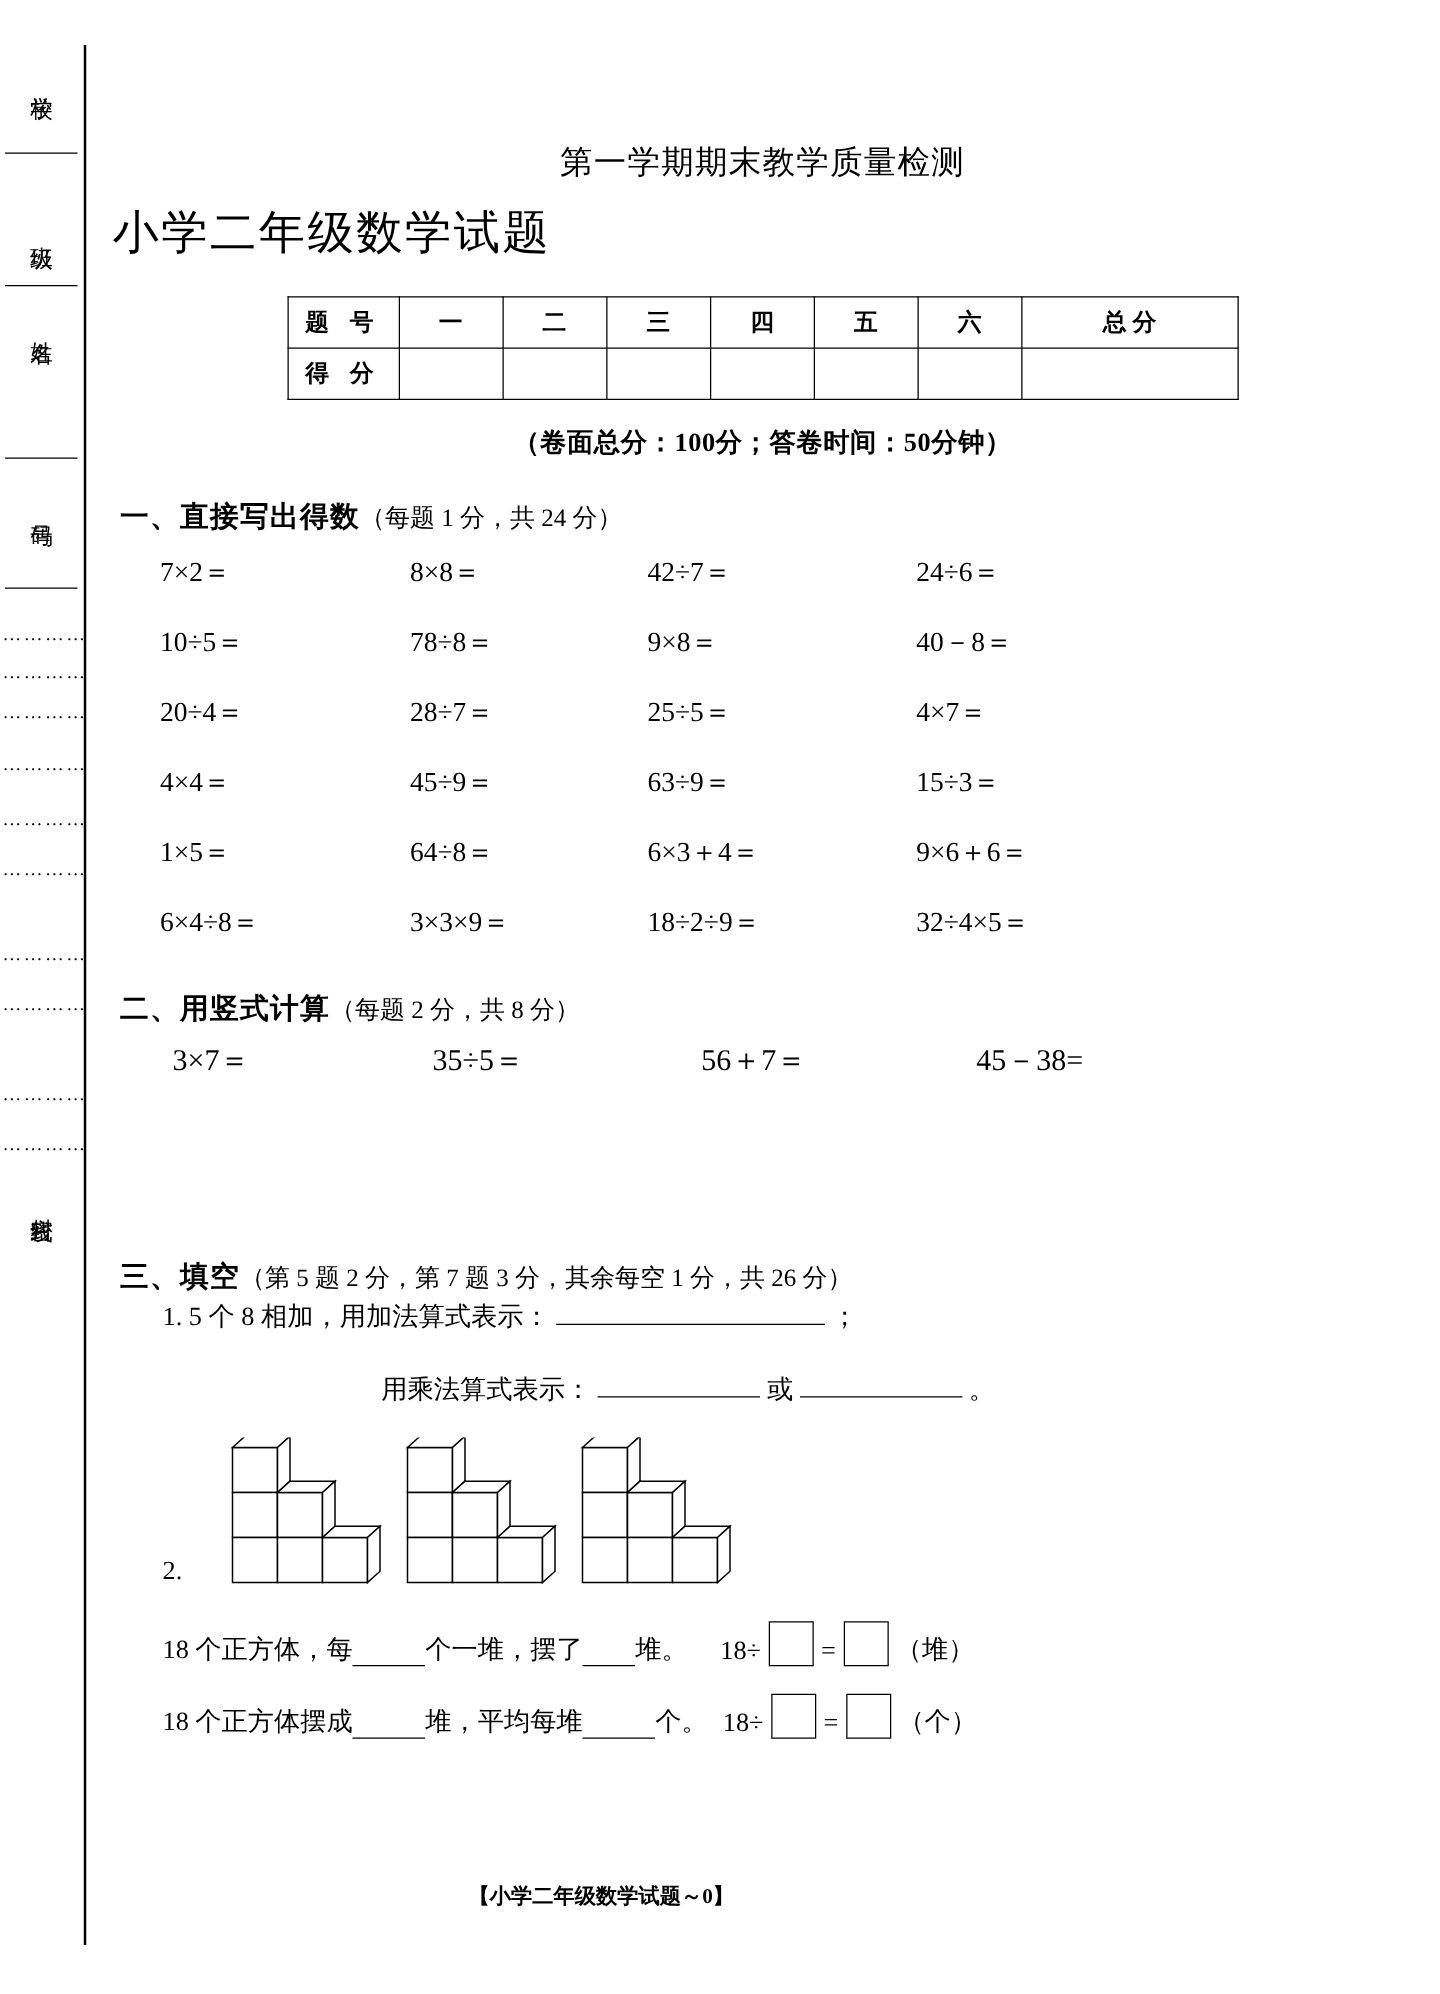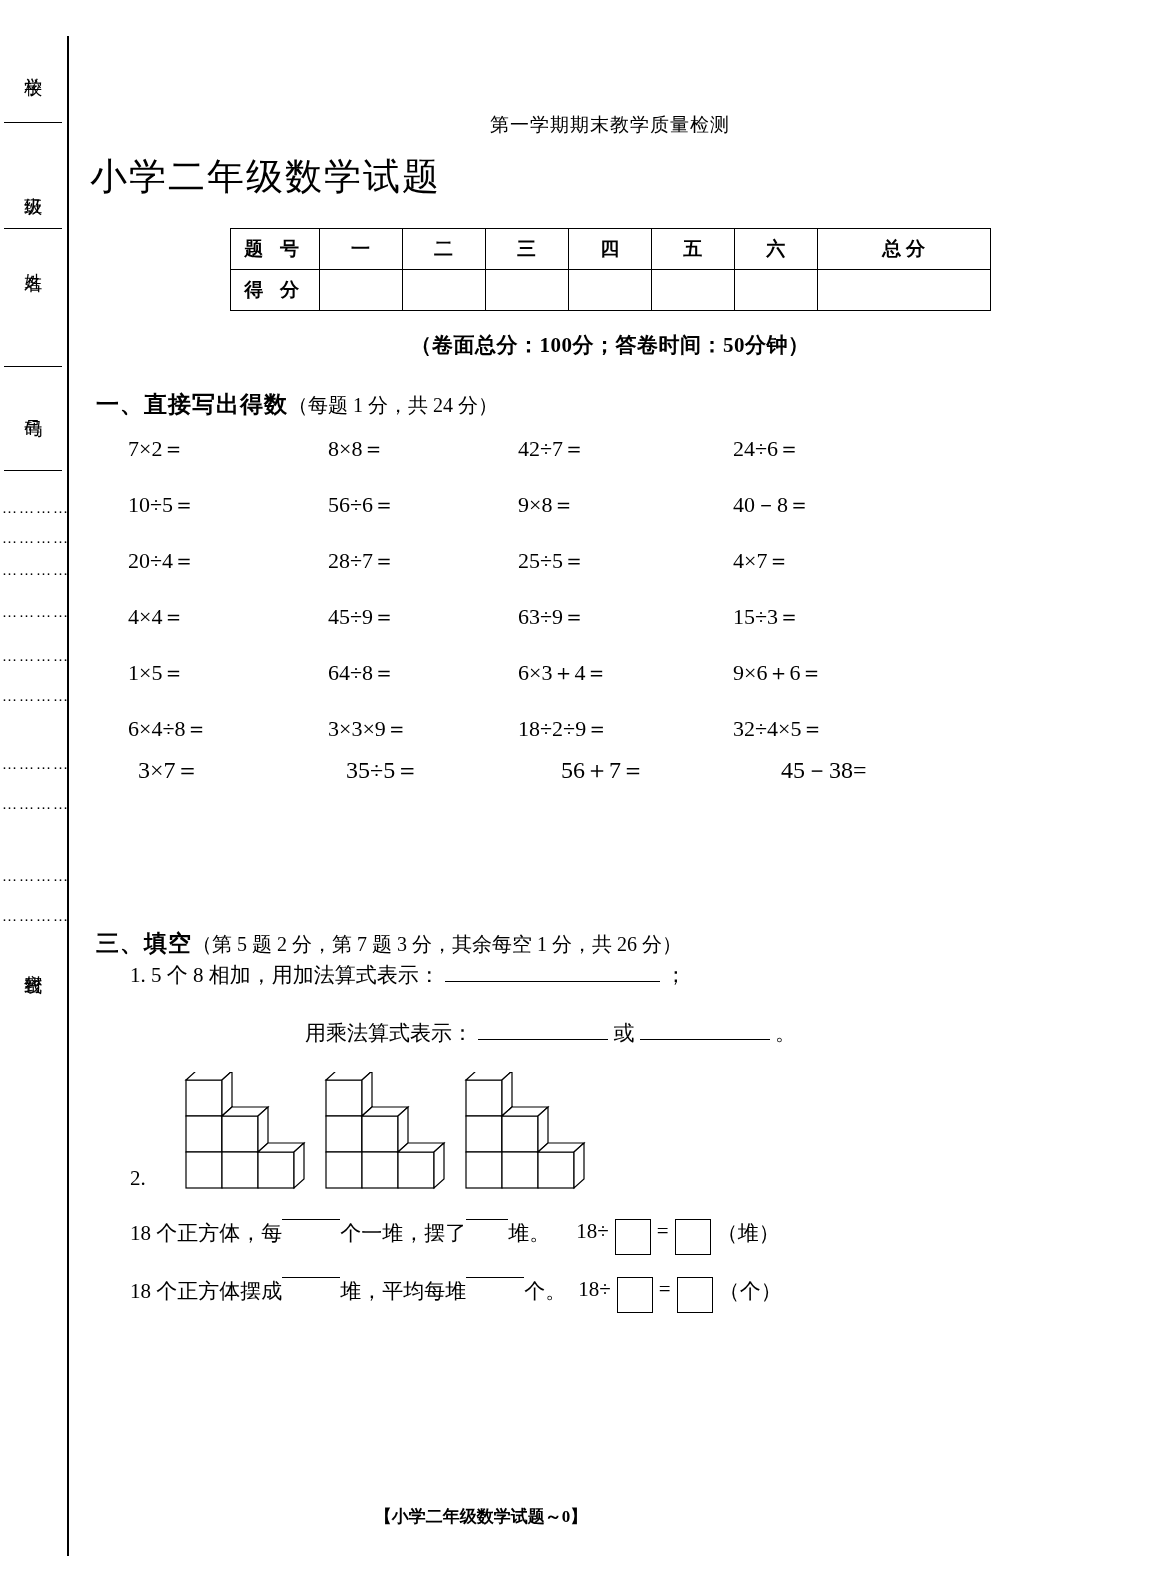--- a/index.html
+++ b/index.html
@@ -66,21 +66,21 @@
   
   .body {
     position: absolute;
     left: 90px;
     top: 0;
     width: 1040px;
   }
   .title1 {
     margin-top: 112px;
     text-align: center;
-    font-size: 19px;
+    font-size: 26px;
     font-weight: 500;
     letter-spacing: 1px;
   }
   .title2 {
     margin-top: 14px;
     text-align: left;
     font-size: 37px;
     font-weight: normal;
     letter-spacing: 2px;
   }
@@ -166,21 +166,21 @@
   .fig .num {
     font-size: 21px;
     margin-right: 22px;
     margin-bottom: 6px;
   }
   .q-line {
     margin-top: 22px;
     padding-left: 40px;
     font-size: 21px;
     display: flex;
-    align-items: flex-start;
+    align-items: flex-end;
   }
   .q-line .box {
     display: inline-block;
     width: 34px;
     height: 34px;
     border: 1.6px solid #000;
     margin: 0 6px;
     vertical-align: middle;
   }
   .footer {
@@ -272,41 +272,44 @@
     <div class="sec-head">
       <b>一、直接写出得数</b><span class="note">（每题 1 分，共 24 分）</span>
     </div>
 
     <div class="calc-grid">
       <div>7×2＝</div>
       <div>8×8＝</div>
       <div>42÷7＝</div>
       <div>24÷6＝</div>
       <div>10÷5＝</div>
-      <div>56÷6＝</div>
+      <div>78÷8＝</div>
       <div>9×8＝</div>
       <div>40－8＝</div>
       <div>20÷4＝</div>
       <div>28÷7＝</div>
       <div>25÷5＝</div>
       <div>4×7＝</div>
       <div>4×4＝</div>
       <div>45÷9＝</div>
       <div>63÷9＝</div>
       <div>15÷3＝</div>
       <div>1×5＝</div>
       <div>64÷8＝</div>
       <div>6×3＋4＝</div>
       <div>9×6＋6＝</div>
       <div>6×4÷8＝</div>
       <div>3×3×9＝</div>
       <div>18÷2÷9＝</div>
       <div>32÷4×5＝</div>
     </div>
 
+    <div class="sec-head" style="margin-top:38px;">
+      <b>二、用竖式计算</b><span class="note">（每题 2 分，共 8 分）</span>
+    </div>
 
     <div class="vert-row">
       <div>3×7＝</div>
       <div>35÷5＝</div>
       <div>56＋7＝</div>
       <div>45－38=</div>
     </div>
 
     <div class="gap-big"></div>
 

